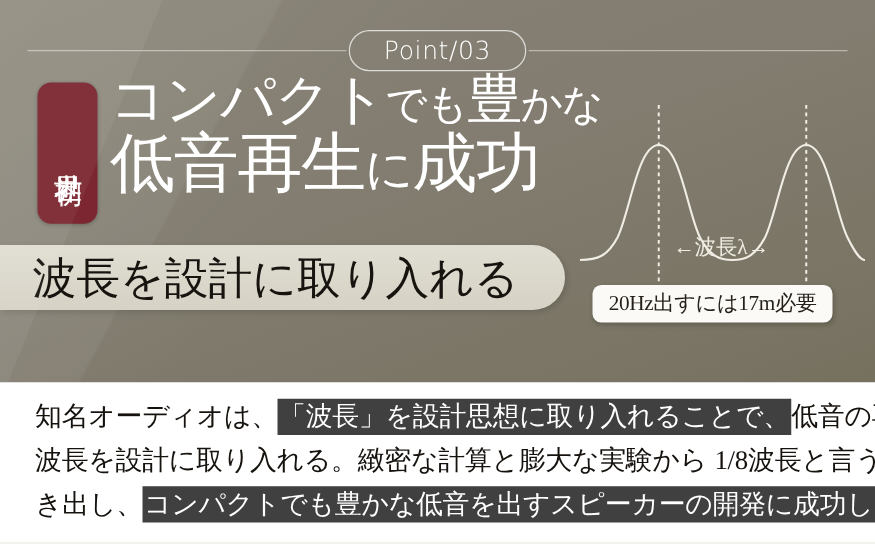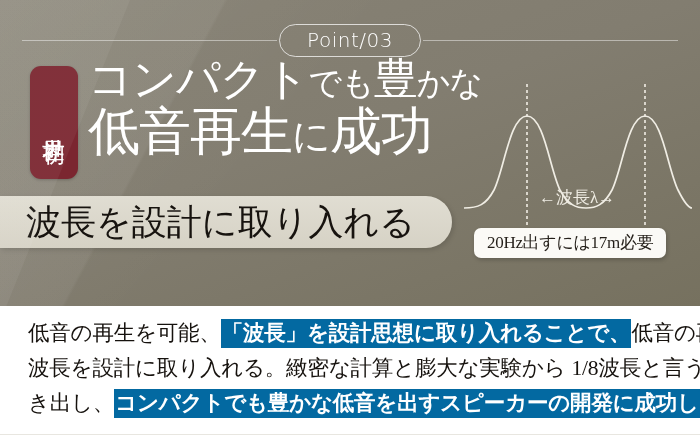--- a/index.html
+++ b/index.html
@@ -89,21 +89,21 @@
     box-shadow:1px 2px 4px rgba(0,0,0,.2);
   }
 
   
   .body-area{position:absolute;left:0;top:306px;width:700px;height:129px;background:#fff;}
   .para{
     position:absolute;left:28px;top:10px;width:648px;
     color:#16120e;font-size:21.5px;line-height:35px;letter-spacing:-.2px;
   }
   .para .ln{white-space:nowrap;display:block;}
-  .hl{background:#0369a1;color:#fff;padding:2px 1px 3px;font-weight:bold;}
+  .hl{background:#404040;color:#fff;padding:2px 1px 3px;}
   .gap{display:inline-block;width:6px;}
   .footer-rule{position:absolute;left:0;bottom:0;width:700px;height:1px;background:#e8e6e0;}
 </style>
 </head>
 <body>
 
 <div id="page">
 
   <div class="hero">
 
@@ -133,20 +133,20 @@
         <line x1="183" y1="6" x2="183" y2="152" stroke="#f0ede4" stroke-width="1.6" stroke-dasharray="3,3"></line>
       </svg>
     </div>
 
     <div class="lambda">←波長λ→</div>
     <div class="hz-pill">20Hz出すには17m必要</div>
   </div>
 
   <div class="body-area">
     <div class="para">
-      <span class="ln"><span>低音の再生を可能、</span><span class="hl">「波長」を設計思想に取り入れることで、</span><span>低音の再生を可能</span></span>
+      <span class="ln"><span>知名オーディオは、</span><span class="hl">「波長」を設計思想に取り入れることで、</span><span>低音の再生を可能</span></span>
       <span class="ln"><span>波長を設計に取り入れる。緻密な計算と膨大な実験から</span><span class="gap"></span><span>1/8波長と言う結果を導</span></span>
       <span class="ln"><span>き出し、</span><span class="hl">コンパクトでも豊かな低音を出すスピーカーの開発に成功しました。</span></span>
     </div>
     <div class="footer-rule"></div>
   </div>
 
 </div>
 
 </body></html>

